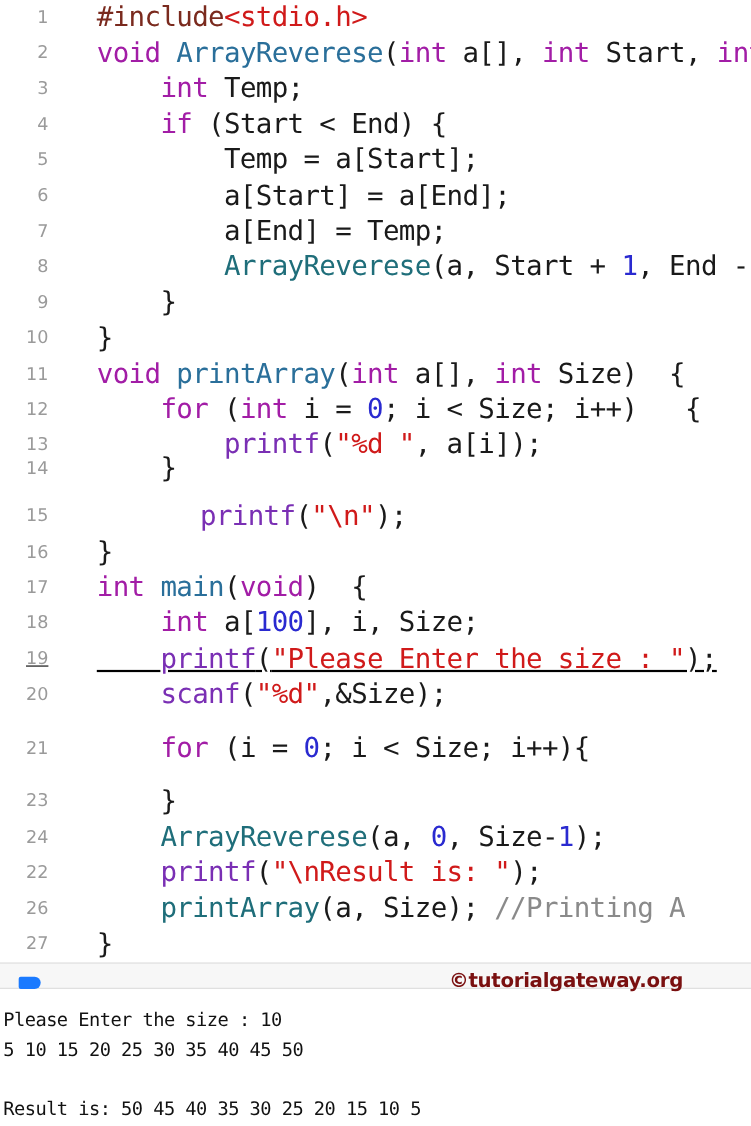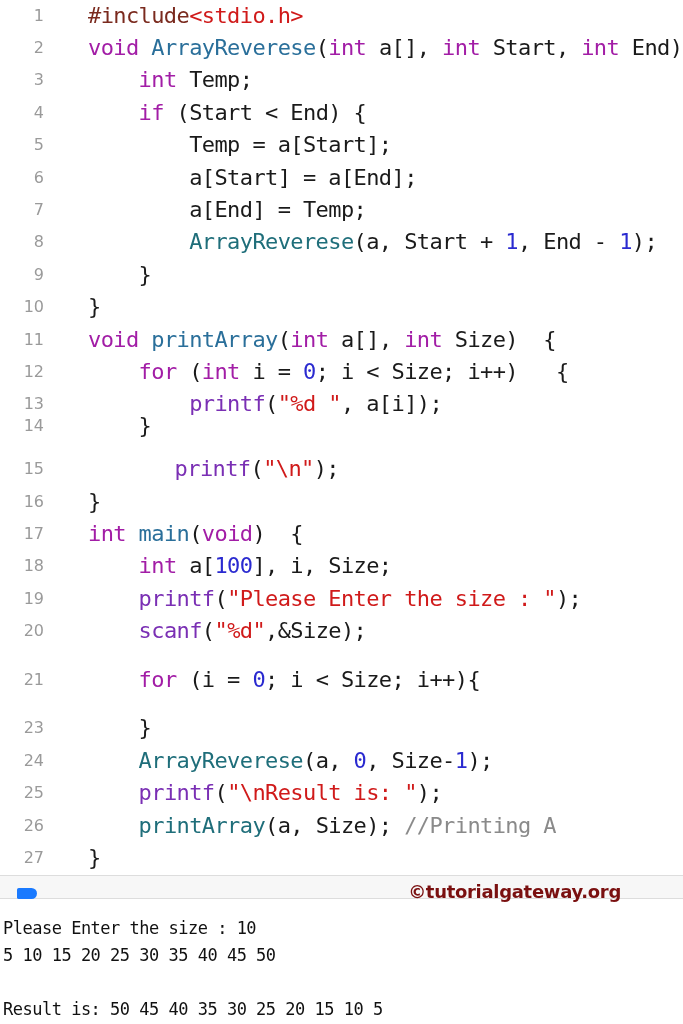--- a/index.html
+++ b/index.html
@@ -1,20 +1,20 @@
 <!DOCTYPE html>
 <html><head>
 <meta charset="utf-8">
 <style>
   html, body { margin: 0; padding: 0; background: #ffffff; }
   body { width: 683px; height: 1024px; overflow: hidden; position: relative; font-family: "DejaVu Sans Mono", monospace; }
   .editor { position: absolute; left: 0; top: 0; width: 683px; height: 875px; background: #ffffff; }
   .line { position: absolute; left: 0; height: 32px; width: 683px; display: flex; align-items: center; white-space: pre; }
   .ln { width: 66px; text-align: right; color: #9a9a9a; font-family: "DejaVu Sans", sans-serif; font-size: 16px; padding-right: 22px; box-sizing: border-box; flex: 0 0 66px; }
-  .code { font-size: 22px; color: #1a1a1a; letter-spacing: -0.6px; padding-left: 22px; }
+  .code { font-size: 25px; color: #1a1a1a; letter-spacing: -0.6px; padding-left: 22px; }
   .kw { color: #a21da6; }
   .fn { color: #2a6f9a; }
   .fnc { color: #1f6e7a; }
   .lib { color: #7a2fb4; }
   .str { color: #d01a1a; }
   .num { color: #2a2ad0; }
   .pp { color: #7a2a1e; }
   .cm { color: #8a8a8a; }
   .plain { color: #1a1a1a; }
   .console-bar { position: absolute; left: 0; top: 875px; width: 683px; height: 24px; background: #f7f7f7; border-top: 1px solid #dddddd; border-bottom: 1px solid #dddddd; box-sizing: border-box; }
@@ -38,26 +38,26 @@
     <div class="line" style="top: 258.2px;"><span class="ln">9</span><span class="code"><span class="plain">    }</span></span></div>
     <div class="line" style="top: 290.6px;"><span class="ln">10</span><span class="code"><span class="plain">}</span></span></div>
     <div class="line" style="top: 323px;"><span class="ln">11</span><span class="code"><span class="kw">void</span><span class="plain"> </span><span class="fn">printArray</span><span class="plain">(</span><span class="kw">int</span><span class="plain"> a[], </span><span class="kw">int</span><span class="plain"> Size)  {</span></span></div>
     <div class="line" style="top: 355.4px;"><span class="ln">12</span><span class="code"><span class="plain">    </span><span class="kw">for</span><span class="plain"> (</span><span class="kw">int</span><span class="plain"> i = </span><span class="num">0</span><span class="plain">; i &lt; Size; i++)   {</span></span></div>
     <div class="line" style="top: 387.8px;"><span class="ln">13</span><span class="code"><span class="plain">        </span><span class="lib">printf</span><span class="plain">(</span><span class="str">"%d "</span><span class="plain">, a[i]);</span></span></div>
     <div class="line" style="top: 409px;"><span class="ln">14</span><span class="code"><span class="plain">    }</span></span></div>
     <div class="line" style="top: 452.6px; gap: 36px;"><span class="ln">15</span><span class="code"><span class="plain">    </span><span class="lib">printf</span><span class="plain">(</span><span class="str">"\n"</span><span class="plain">);</span></span></div>
     <div class="line" style="top: 485px;"><span class="ln">16</span><span class="code"><span class="plain">}</span></span></div>
     <div class="line" style="top: 517.4px;"><span class="ln">17</span><span class="code"><span class="kw">int</span><span class="plain"> </span><span class="fn">main</span><span class="plain">(</span><span class="kw">void</span><span class="plain">)  {</span></span></div>
     <div class="line" style="top: 549.8px;"><span class="ln">18</span><span class="code"><span class="plain">    </span><span class="kw">int</span><span class="plain"> a[</span><span class="num">100</span><span class="plain">], i, Size;</span></span></div>
-    <div class="line" style="top: 582.2px;"><span class="ln">19</span><span class="code"><span class="plain">    </span><span class="lib">printf</span><span class="plain">(</span><span class="str">"Please Enter the size : "</span><span class="plain">);</span></span></div>
+    <div class="line" style="top: 582.2px; text-decoration: underline;"><span class="ln">19</span><span class="code"><span class="plain">    </span><span class="lib">printf</span><span class="plain">(</span><span class="str">"Please Enter the size : "</span><span class="plain">);</span></span></div>
     <div class="line" style="top: 614.6px;"><span class="ln">20</span><span class="code"><span class="plain">    </span><span class="lib">scanf</span><span class="plain">(</span><span class="str">"%d"</span><span class="plain">,&amp;Size);</span></span></div>
     <div class="line" style="top: 647px; margin-top: 16px;"><span class="ln">21</span><span class="code"><span class="plain">    </span><span class="kw">for</span><span class="plain"> (i = </span><span class="num">0</span><span class="plain">; i &lt; Size; i++){</span></span></div>
     <div class="line" style="top: 711.8px;"><span class="ln">23</span><span class="code"><span class="plain">    }</span></span></div>
     <div class="line" style="top: 744.2px;"><span class="ln">24</span><span class="code"><span class="plain">    </span><span class="fnc">ArrayReverese</span><span class="plain">(a, </span><span class="num">0</span><span class="plain">, Size-</span><span class="num">1</span><span class="plain">);</span></span></div>
-    <div class="line" style="top: 776.6px;"><span class="ln">25</span><span class="code"><span class="plain">    </span><span class="lib">printf</span><span class="plain">(</span><span class="str">"\nResult is: "</span><span class="plain">);</span></span></div>
+    <div class="line" style="top: 776.6px;"><span class="ln">22</span><span class="code"><span class="plain">    </span><span class="lib">printf</span><span class="plain">(</span><span class="str">"\nResult is: "</span><span class="plain">);</span></span></div>
     <div class="line" style="top: 809px;"><span class="ln">26</span><span class="code"><span class="plain">    </span><span class="fnc">printArray</span><span class="plain">(a, Size); </span><span class="cm">//Printing A</span></span></div>
     <div class="line" style="top: 841.4px;"><span class="ln">27</span><span class="code"><span class="plain">}</span></span></div>
   </div>
 
 <div class="console-bar">
   <div class="console-icon"></div>
   <div class="watermark">©tutorialgateway.org</div>
 </div>
 
 <div class="output">

